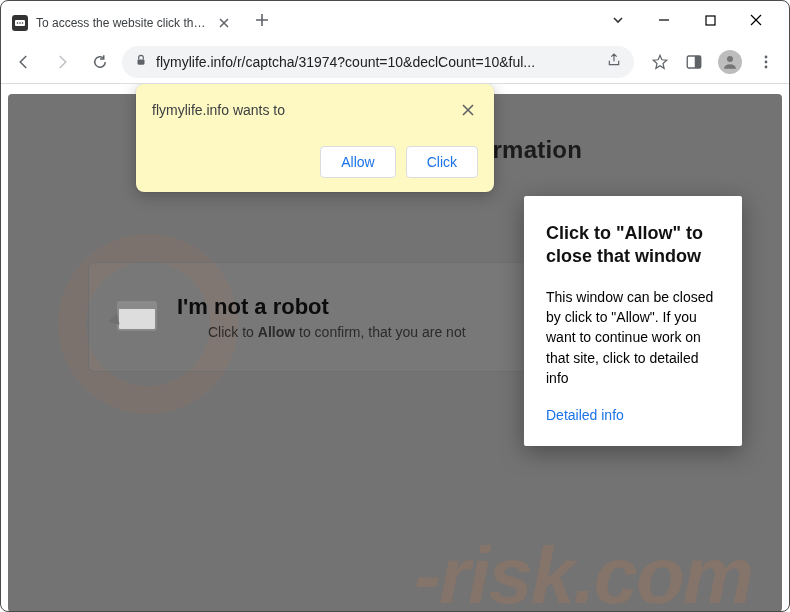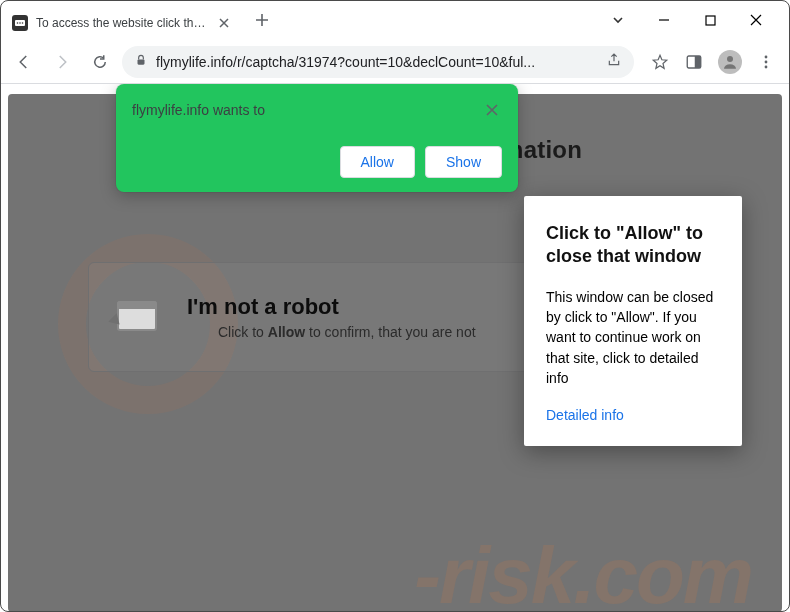--- a/index.html
+++ b/index.html
@@ -144,21 +144,21 @@
       position: absolute;
       top: 168px;
       left: 80px;
       right: 220px;
       height: 110px;
       border: 1px solid #6f6f70;
       border-radius: 6px;
       background: rgba(255,255,255,0.04);
       display: flex;
       align-items: center;
-      gap: 28px;
+      gap: 18px;
       padding: 0 22px;
     }
     .captcha-icon {
       width: 48px; height: 40px;
       position: relative;
     }
     .captcha-icon .frame {
       position:absolute; left:6px; top:4px; width:40px; height:30px;
       border: 2px solid #8a8a8a; border-radius:3px;
       background:#ddd;
@@ -184,23 +184,23 @@
       font-size: 14px;
       color: #2b2b2b;
       margin-left: 31px;
     }
     .captcha-text .t2 b { font-weight: 700; }
 
     
     .notif-popup {
       position: absolute;
       top: 0px;
-      left: 116px;
-      width: 402px;
-      background: #22c55e;
+      left: 136px;
+      width: 358px;
+      background: #fef9c3;
       border-radius: 8px;
       box-shadow: 0 4px 16px rgba(0,0,0,0.25), 0 0 0 1px rgba(0,0,0,0.05);
       padding: 16px 16px 14px 16px;
       z-index: 50;
     }
     .notif-header {
       display: flex;
       align-items: center;
       justify-content: space-between;
     }
@@ -440,16 +440,16 @@
     <div class="notif-header">
       <div class="notif-title">flymylife.info wants to</div>
       <div class="notif-close">
         <svg width="12" height="12" viewBox="0 0 12 12">
             <path d="M1 1 L11 11 M11 1 L1 11" stroke="#5f6368" stroke-width="1.6"></path>
           </svg>
       </div>
     </div>
     <div class="notif-actions">
       <button class="btn">Allow</button>
-      <button class="btn">Show</button>
+      <button class="btn">Click</button>
     </div>
   </div>
 </div>
 
 </body></html>

